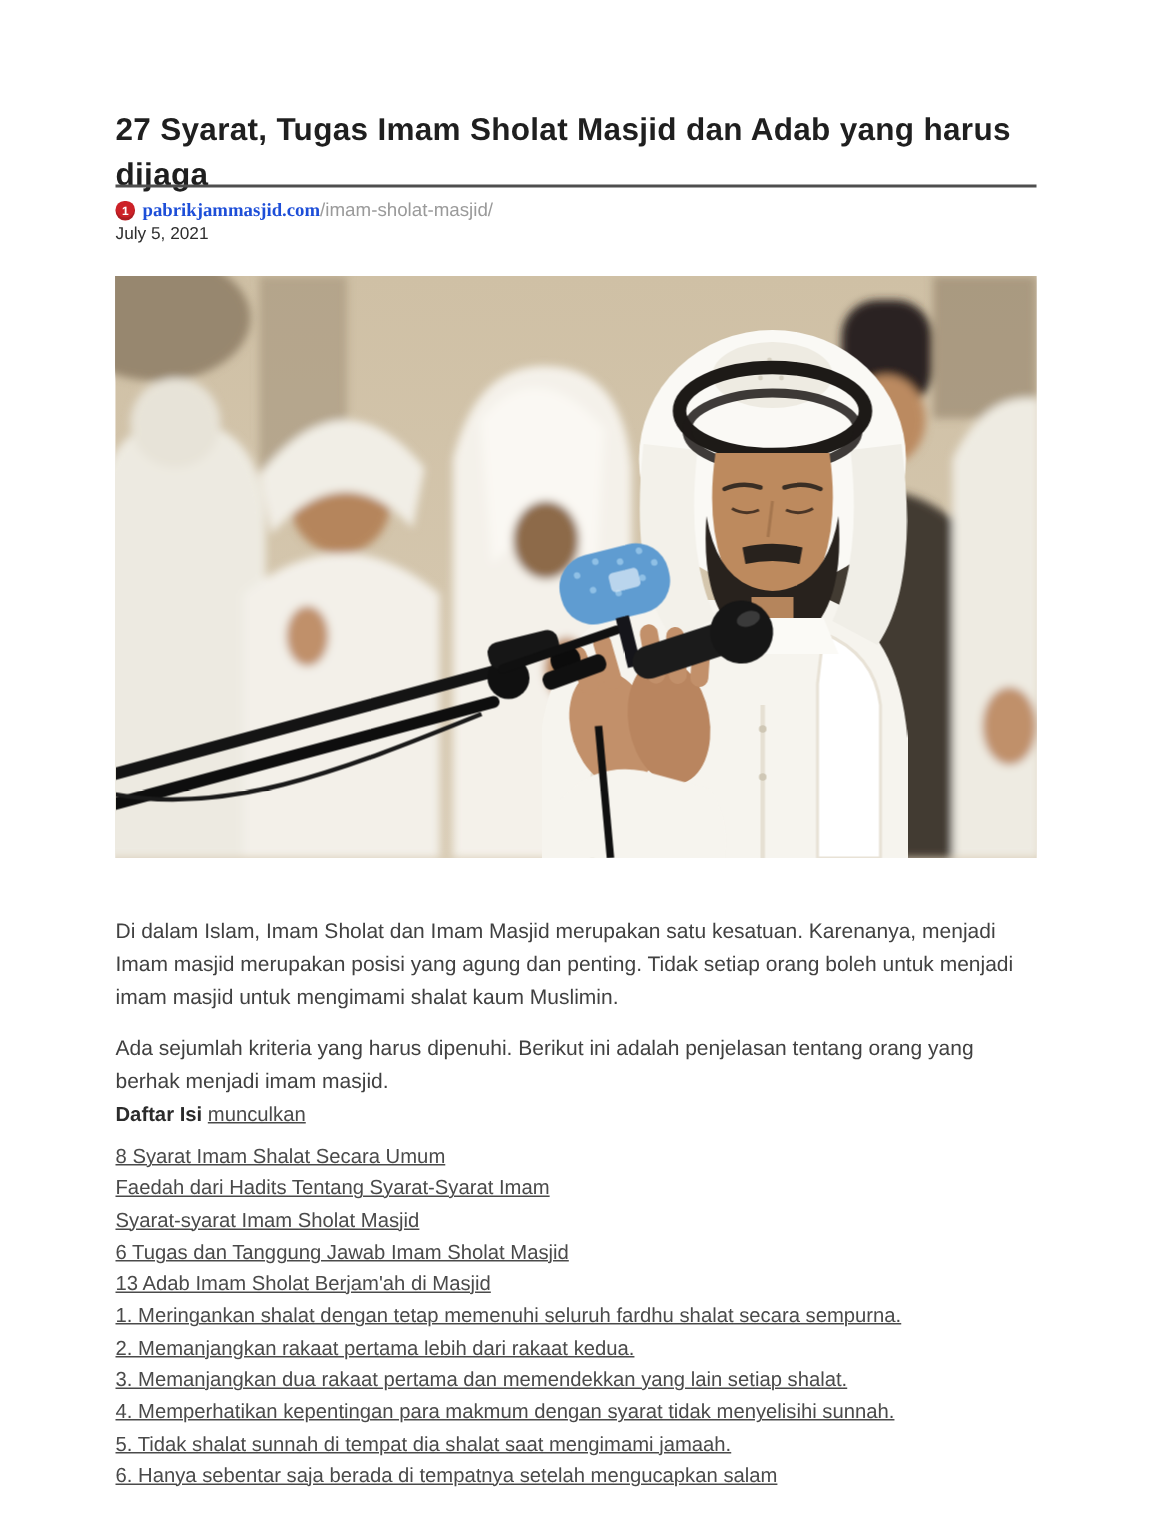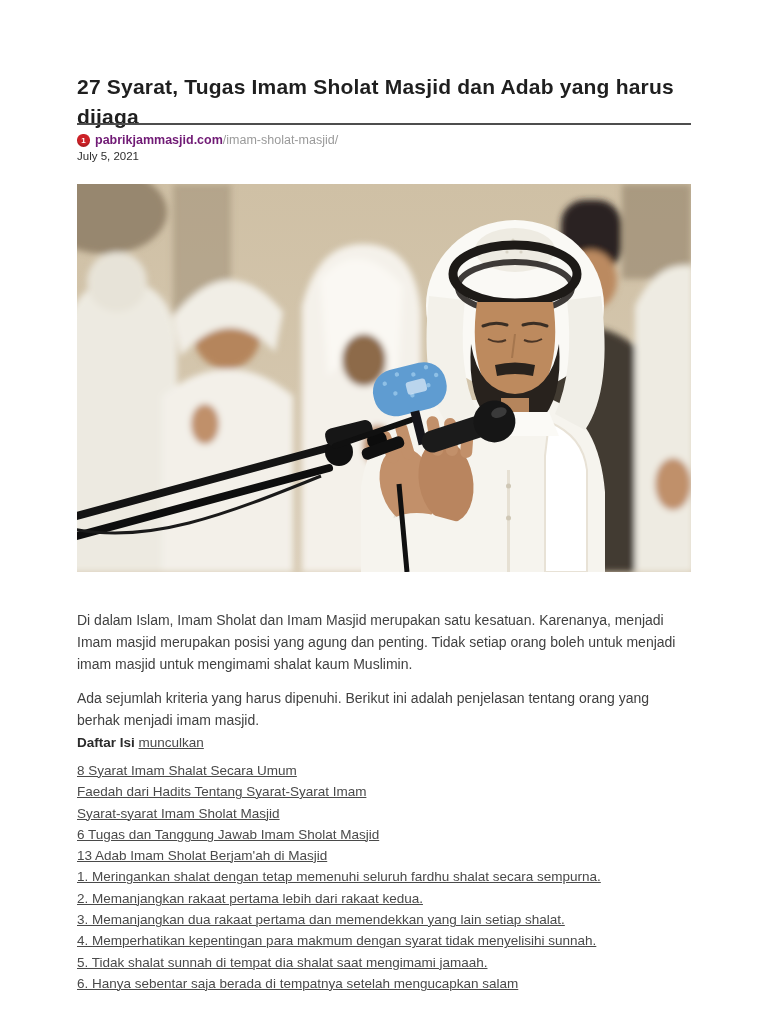--- a/index.html
+++ b/index.html
@@ -22,21 +22,21 @@
   .source-row{
     top:132px;height:16px;display:flex;align-items:center;gap:5px;
     font-size:12.5px;
   }
   .favicon{
     width:13px;height:13px;border-radius:45% 45% 50% 50%;
     background:#cc2127;display:inline-flex;align-items:center;justify-content:center;
     color:#fff;font-size:8px;font-weight:bold;flex:0 0 auto;
     box-shadow:inset 0 -2px 0 rgba(0,0,0,.15);
   }
-  .source-domain{font-weight:bold;color:#701a75;}
+  .source-domain{font-weight:bold;color:#1d4ed8;font-family:Liberation Serif, serif;}
   .source-path{color:#9a9a9a;}
   .date-row{top:150px;font-size:11.5px;color:#2e2e2e;}
   .hero{top:184px;height:388px;background:#d3c3a8;overflow:hidden;}
   .hero svg{display:block;width:614px;height:388px;}
   .body-paragraphs{top:609px;font-size:14px;line-height:22px;color:#414141;}
   .body-paragraphs p{margin:0 0 12px 0;}
   .toc{top:713px;font-size:13.5px;}
   .toc-head{margin:0 0 7px 0;line-height:20px;}
   .toc-label{font-weight:bold;color:#2b2b2b;}
   a.doc-link{color:#4a4a4a;text-decoration:underline;text-decoration-thickness:1px;cursor:pointer;}

